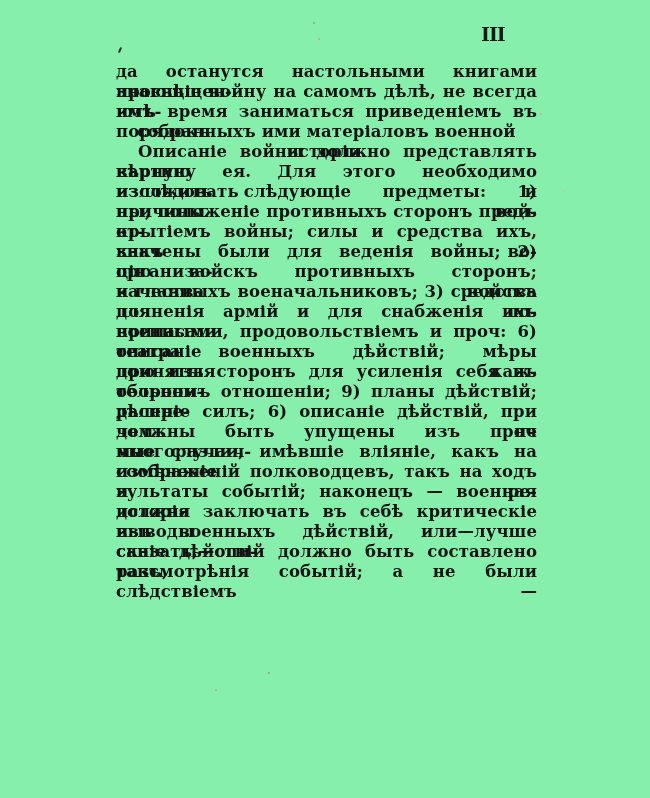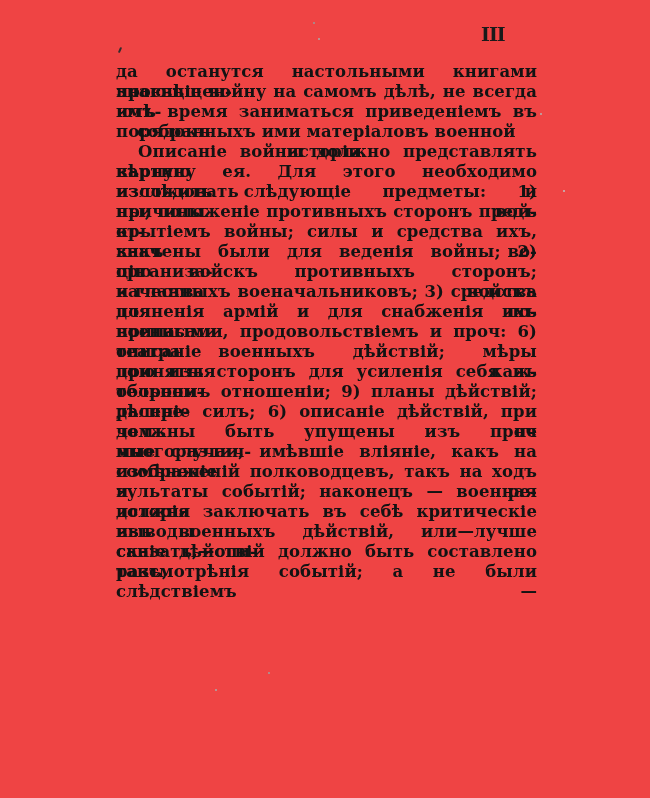--- a/index.html
+++ b/index.html
@@ -4,21 +4,21 @@
 <style>
   html, body {
     margin: 0;
     padding: 0;
     background: #ffffff;
   }
   .page {
     position: relative;
     width: 650px;
     height: 798px;
-    background: #ef4444;
+    background: #86efac;
     overflow: hidden;
     font-family: "DejaVu Serif", serif;
     color: #131313;
   }
   .page-number {
     position: absolute;
     left: 481px;
     top: 25px;
     font-size: 19px;
     font-weight: 700;

